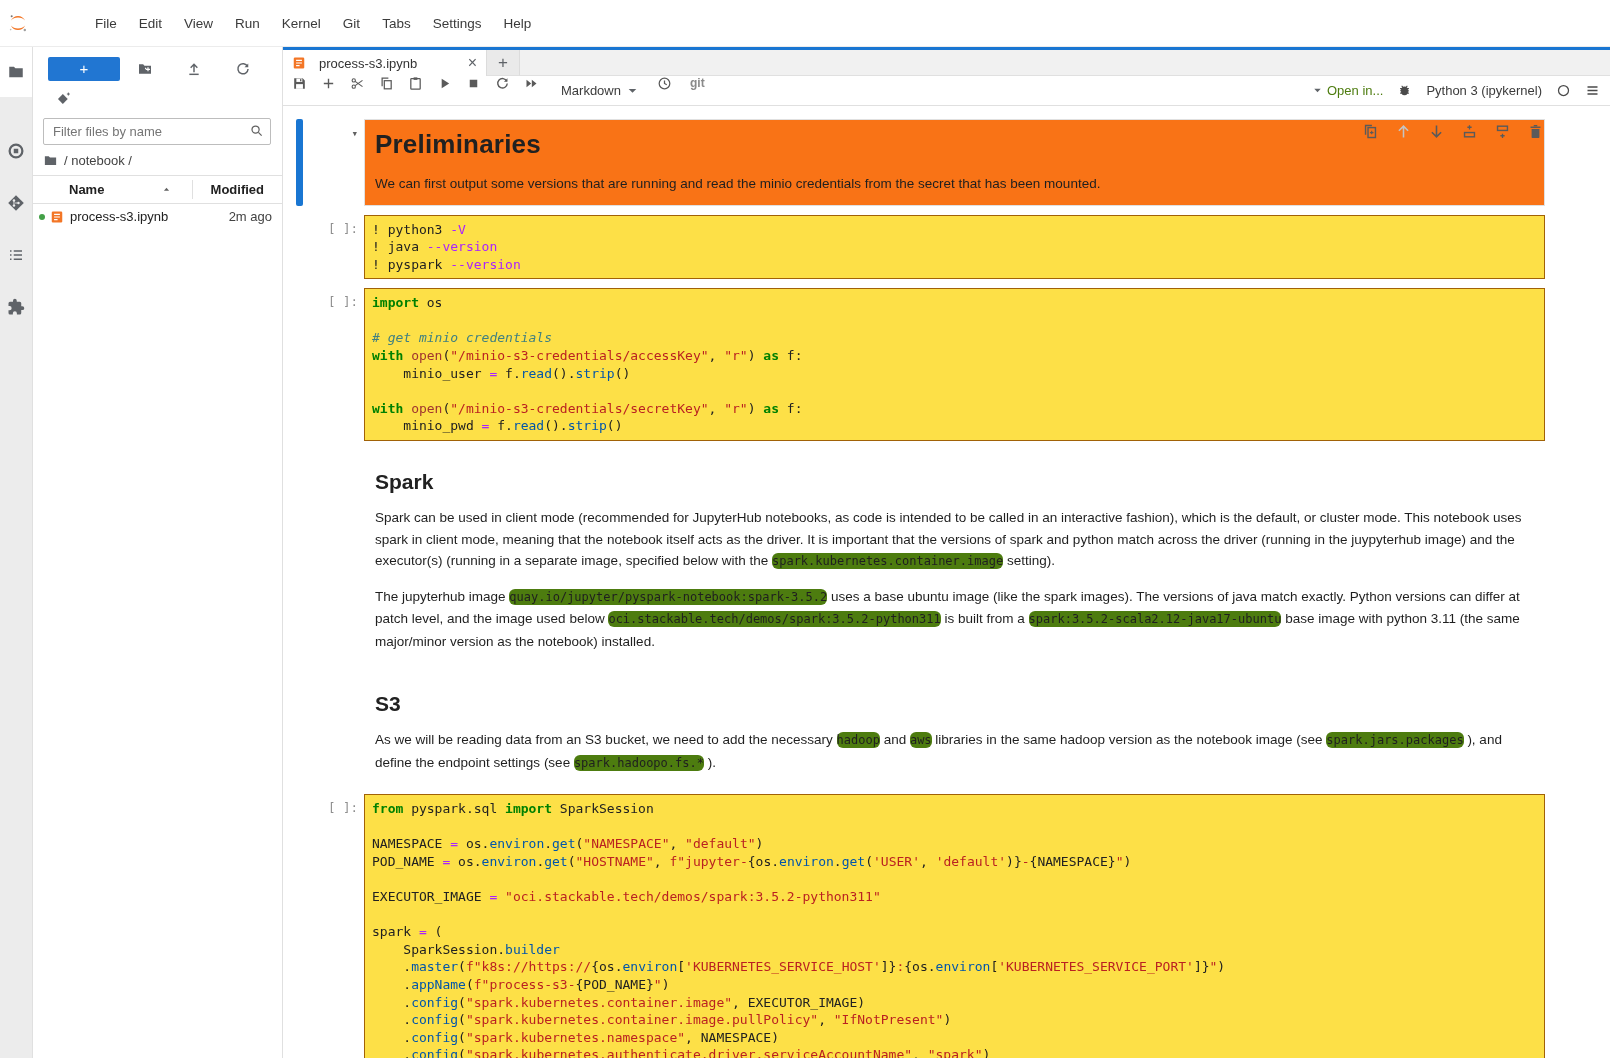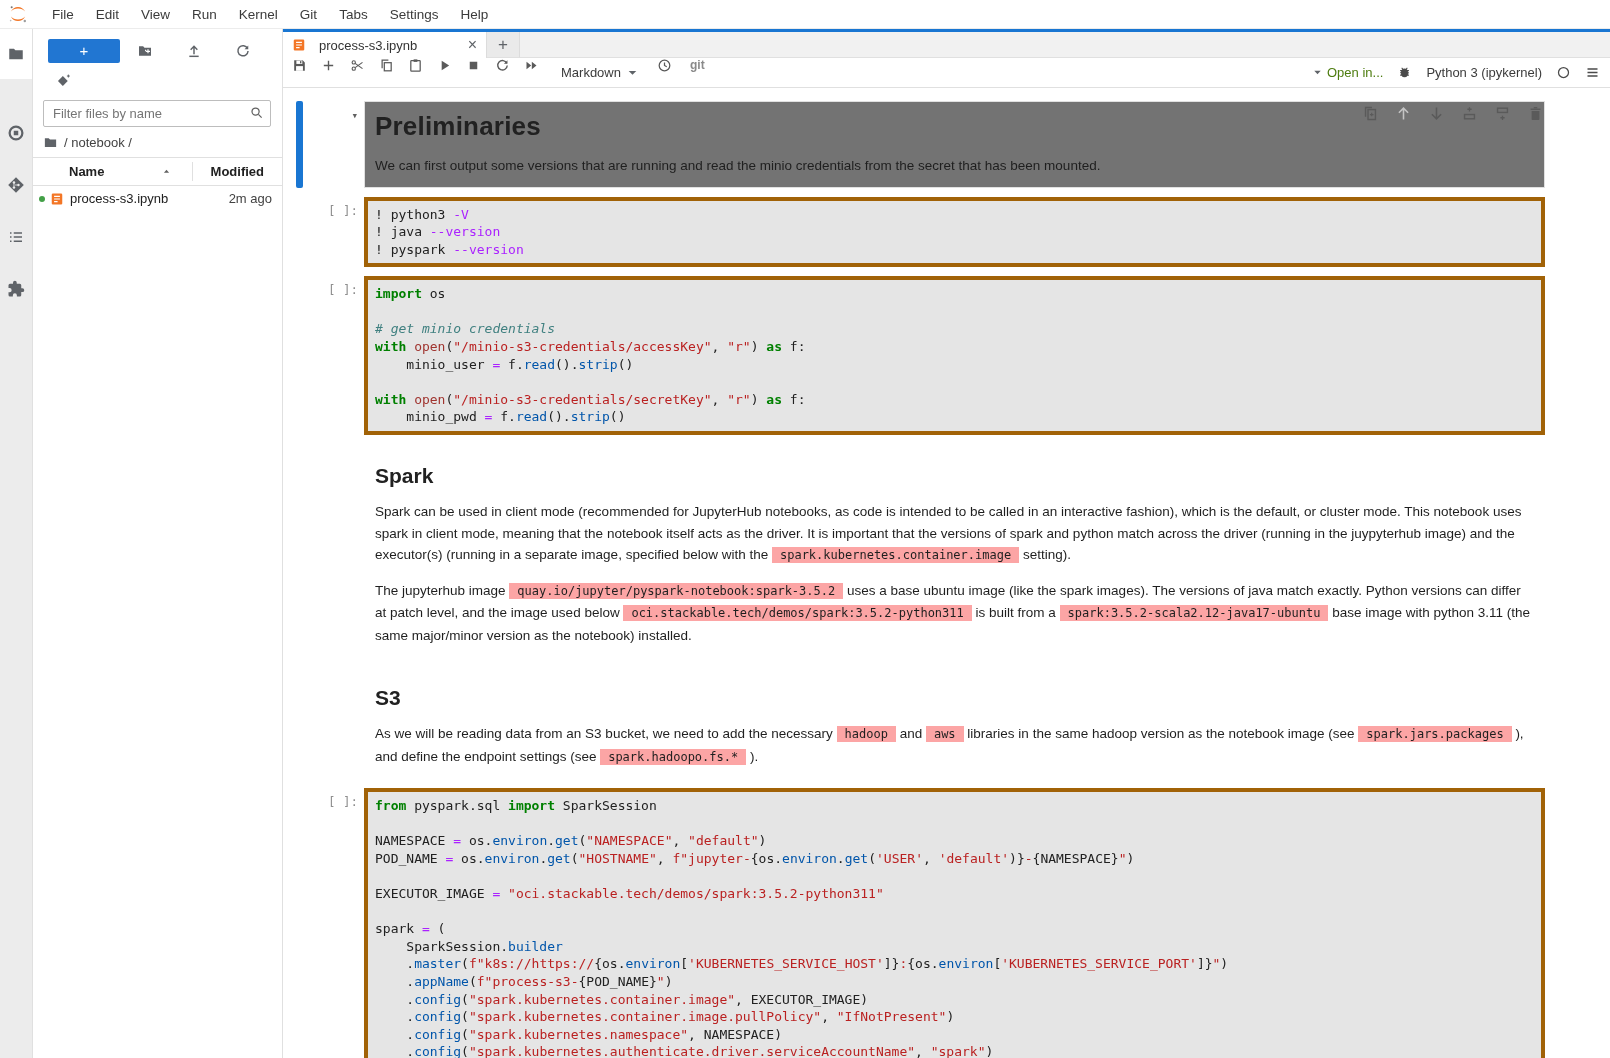--- a/index.html
+++ b/index.html
@@ -1,21 +1,21 @@
 <!DOCTYPE html>
 <html><head>
 <meta charset="utf-8">
 <style>
   * { box-sizing: border-box; }
   html,body { width:1610px; height:1058px; margin:0; overflow:hidden; background:#fff;
     font-family:"Liberation Sans",sans-serif; color:#212121; }
 
   
-  #menubar { height:29px; display:flex; align-items:center; padding-left:7px;
-    border-bottom:1px solid #ececec; background:#fff; }
+  #menubar { height:47px; display:flex; align-items:center; padding-left:7px;
+    border-bottom:1px solid #ececec; background:#fff;gap:43px; }
   #menubar .logo { width:22px; height:22px; margin-right:12px; display:flex; align-items:center; }
   .menu-item { font-size:13.5px; color:#3b3b3b; padding:0 11px; cursor:default; }
 
   #main { display:flex; height:1029px; }
 
   
   #activity { width:33px; flex:none; background:#ececec; border-right:1px solid #e0e0e0; display:flex; flex-direction:column; }
   .act-item { height:52px; display:flex; align-items:center; justify-content:center; color:#5f6368; }
   .act-item.sel { height:50px; background:#fff; }
   .act-item svg { width:18px; height:18px; }
@@ -74,29 +74,29 @@
 
   
   #nbcontent { flex:1; position:relative; overflow:hidden; padding-top:13px; background:#fff; }
   .cell { display:flex; margin:0 65px 9px 13px; }
   .collapser { width:7px; flex:none; border-radius:2px; background:transparent; }
   .cell.active .collapser { background:#1976d2; }
   .promptcol { width:61px; flex:none; text-align:right; padding:6px 6px 0 0;
     font-family:"DejaVu Sans Mono","Liberation Mono",monospace; font-size:12.5px; color:#8f8f8f; }
   .md-caret { font-size:11px; color:#616161; }
   .editor { flex:1; min-width:0; }
-  .editor.code { background:#e5e5e5; border:4px solid #a16207; padding:5px 7px; }
+  .editor.code { background:#fde047; border:1px solid #a16207; padding:5px 7px; }
   .cl { font-family:"DejaVu Sans Mono","Liberation Mono",monospace; font-size:13px; line-height:17.6px; white-space:pre; color:#212121; }
   .editor.md { padding:0 10px 8px; border:1px solid transparent; }
-  .editor.md-active { background:#737373; border:1px solid #e0e0e0; }
+  .editor.md-active { background:#f97316; border:1px solid #e0e0e0; }
   .editor.md h1 { font-size:26px; font-weight:600; margin:9px 0 0; letter-spacing:.2px; }
   .editor.md h2 { font-size:21px; font-weight:600; margin:19px 0 0; }
   .md-p { font-size:13.5px; line-height:21.5px; margin:13px 0 2px; color:#1f1f1f; }
   .ic { font-family:"DejaVu Sans Mono","Liberation Mono",monospace; font-size:12px;
-    background:#fca5a5; padding:1px 8px; border-radius:0; }
+    background:#4d7c0f; padding:1px 0; border-radius:6px; }
 
   .tk-kw { color:#008000; font-weight:bold; }
   .tk-str { color:#ba2121; }
   .tk-com { color:#408080; font-style:italic; }
   .tk-op { color:#aa22ff; }
   .tk-prop { color:#0055aa; }
   .tk-bi { color:#a0342f; }
 
   
   #celltoolbar { position:absolute; top:17px; right:66px; display:flex; gap:16px; align-items:center; color:#5a5a5a; }

